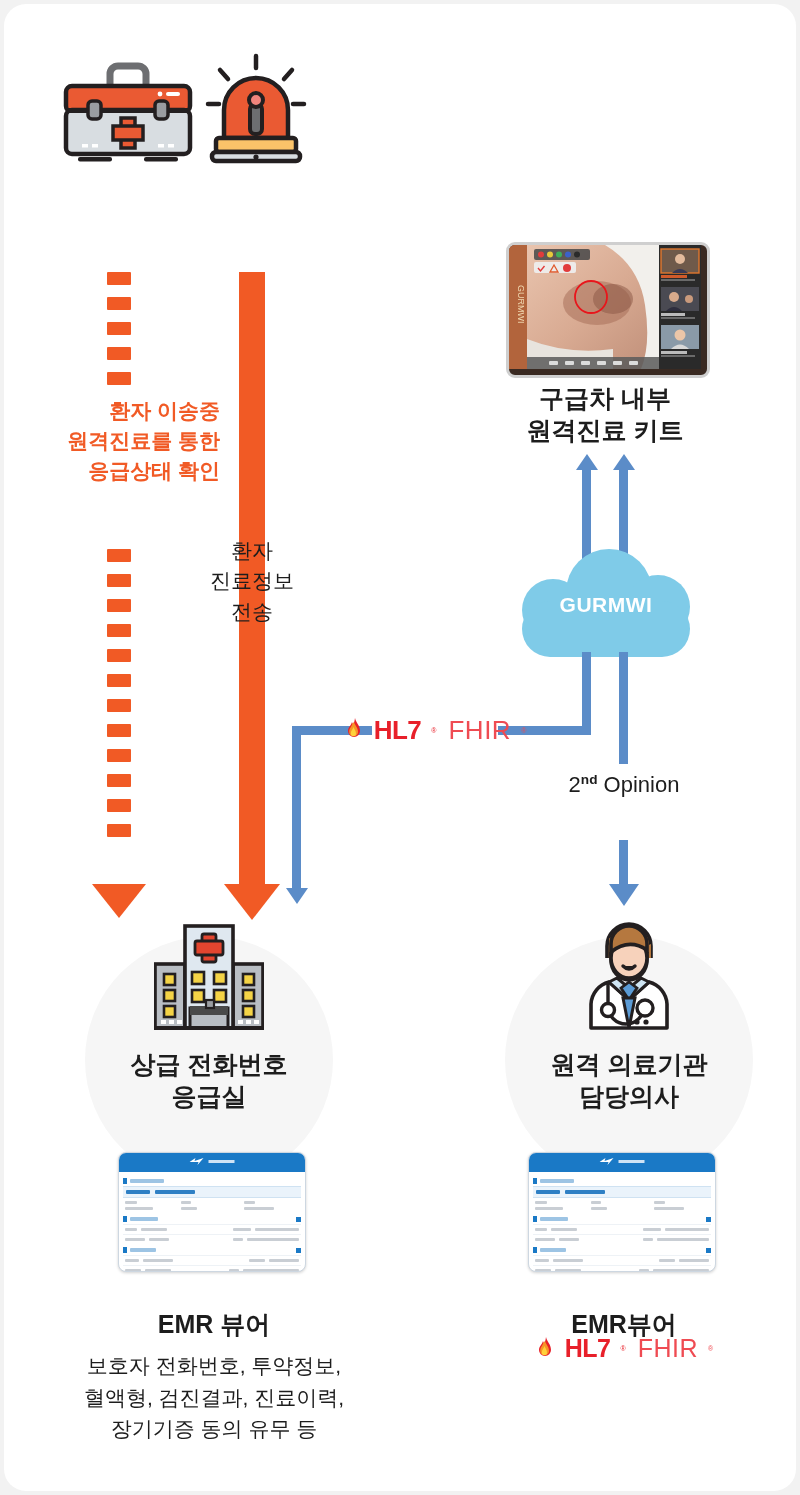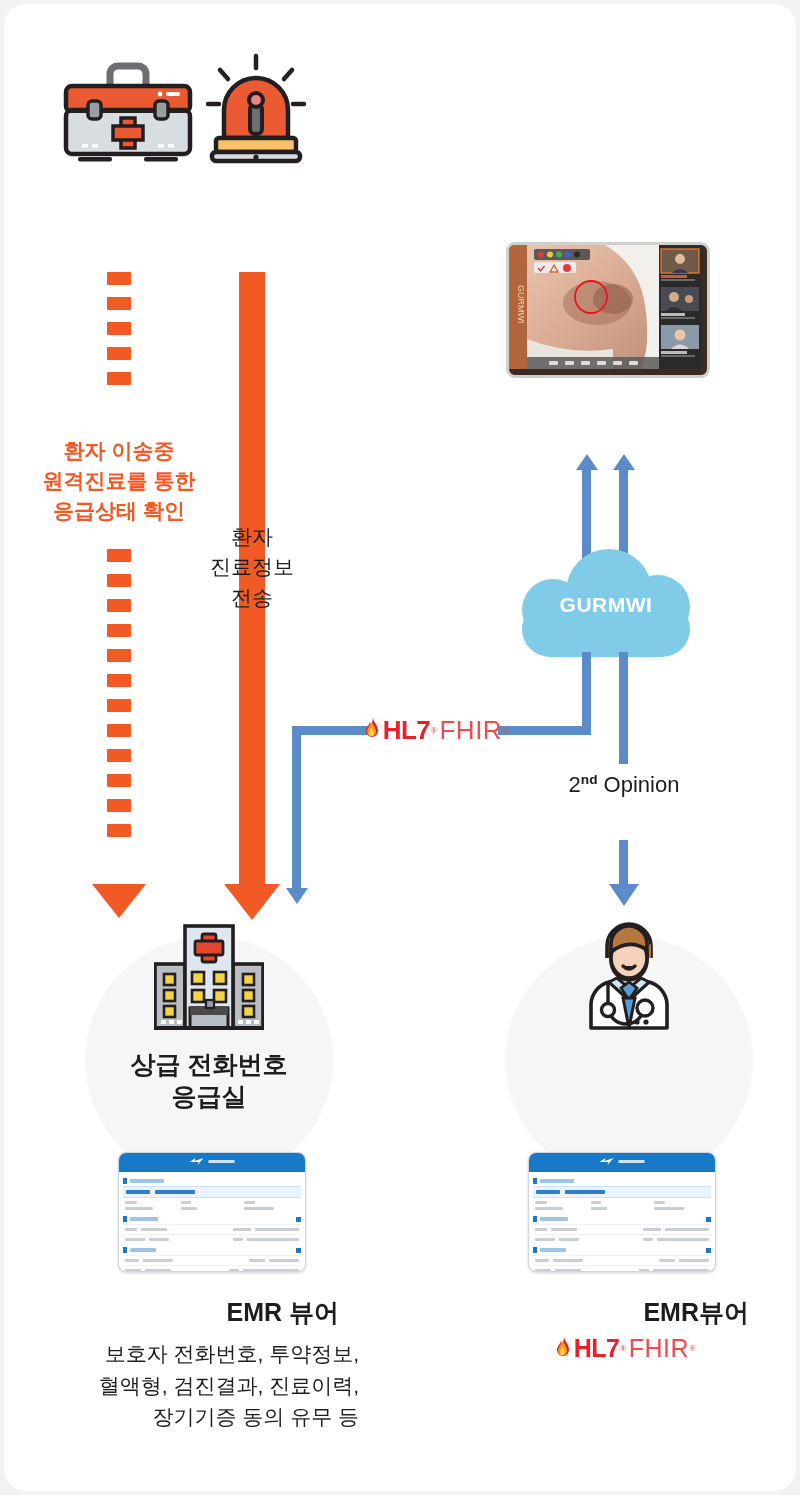--- a/index.html
+++ b/index.html
@@ -62,21 +62,21 @@
   
   #cloud{position:absolute;left:518px;top:545px;width:168px;height:108px;}
   #cloud .cl{position:absolute;background:#7fcbe8;border-radius:50%;}
   #cloud .base{position:absolute;left:0;top:52px;width:168px;height:56px;background:#7fcbe8;border-radius:30px;}
   #cloud span{
     position:absolute;left:0;top:44px;width:168px;text-align:center;
     color:#fff;font-weight:bold;font-size:21px;letter-spacing:.5px;z-index:5;
   }
 
   
-  .fhir{display:inline-flex;align-items:center;gap:1px;}
+  .fhir{display:inline-flex;align-items:center;gap:10px;}
   .flame{position:relative;display:inline-block;width:20px;height:26px;}
   .hl7{font-weight:bold;color:#e8202a;letter-spacing:-.5px;}
   .fhirtxt{color:#ef4b52;letter-spacing:.5px;}
   .tm{font-size:7px;vertical-align:super;}
 
   
   #kitshot{position:absolute;left:502px;top:238px;width:198px;height:130px;
     border:3px solid #cfcfcf;border-radius:9px;background:#3a2a22;overflow:hidden;}
 
   
@@ -92,21 +92,21 @@
   .emr .body{padding:3px 4px;}
   .emr .sect{display:flex;align-items:center;gap:3px;margin:3px 0 2px;}
   .emr .sq{width:4px;height:6px;background:#1a79c6;}
   .emr .sline{height:4px;background:#9dc4e4;border-radius:1px;}
   .emr .row{display:flex;gap:4px;align-items:center;border-top:1px solid #eef2f6;
     padding:3px 2px;}
   .emr .c{height:3px;background:#c9ced4;border-radius:1px;}
   .emr .band{background:#eaf3fb;border-top:1px solid #cfe2f2;border-bottom:1px solid #cfe2f2;
     padding:3px 3px;display:flex;gap:5px;align-items:center;}
 
-  .bottomtxt{position:absolute;text-align:right;color:#1d1d1d;white-space:pre-line;}
+  .bottomtxt{position:absolute;text-align:center;color:#1d1d1d;white-space:pre-line;margin-top:12px;}
 </style>
 </head>
 <body>
 
 <div id="card">
 
   <div class="kit">
     <svg viewBox="0 0 140 112" width="140" height="112">
       <path d="M52 30 v-12 a8 8 0 0 1 8-8 h20 a8 8 0 0 1 8 8 v12" fill="none" stroke="#6d6e71" stroke-width="7" stroke-linecap="round"></path>
       <rect x="8" y="30" width="124" height="26" rx="6" fill="#ea5a33" stroke="#231f20" stroke-width="4.5"></rect>
@@ -161,28 +161,28 @@
       <div class="dash"></div>
     <div class="dash"></div>
       <div class="dash"></div>
       <div class="dash"></div>
     <div class="dash"></div>
       <div class="dash"></div>
       <div class="dash"></div>
   </div>
   <div class="dashhead"></div>
 
-  <div style="position:absolute;left:14px;top:392px;width:202px;text-align:center;
-              color:#f15a25;font-weight:bold;font-size:21px;line-height:1.42;white-space:pre-line;margin-top:40px;">환자 이송중
+  <div style="position:absolute;left:14px;top:392px;width:202px;text-align:right;
+              color:#f15a25;font-weight:bold;font-size:21px;line-height:1.42;white-space:pre-line;">환자 이송중
 원격진료를 통한
 응급상태 확인</div>
 
   <div class="orangebar"></div>
   <div class="orangehead"></div>
-  <div style="position:absolute;left:184px;top:518px;width:128px;text-align:center;
+  <div style="position:absolute;left:184px;top:532px;width:128px;text-align:center;
               color:#1d1d1d;font-size:21px;line-height:1.45;white-space:pre-line;">환자
 진료정보
 전송</div>
 
   <div id="kitshot">
     <svg viewBox="0 0 192 124" width="192" height="124" preserveAspectRatio="none">
       <defs>
         <linearGradient id="skin" x1="0" y1="0" x2="1" y2="1">
           <stop offset="0" stop-color="#e9c4ae"></stop>
             <stop offset=".5" stop-color="#d9ab93"></stop>
@@ -242,20 +242,22 @@
       <g fill="#dcdcdc">
         <rect x="40" y="116" width="9" height="4" rx="1"></rect>
           <rect x="56" y="116" width="9" height="4" rx="1"></rect>
         <rect x="72" y="116" width="9" height="4" rx="1"></rect>
           <rect x="88" y="116" width="9" height="4" rx="1"></rect>
         <rect x="104" y="116" width="9" height="4" rx="1"></rect>
           <rect x="120" y="116" width="9" height="4" rx="1"></rect>
       </g>
     </svg>
   </div>
+  <div class="lbl" style="left:471px;top:378px;width:260px;font-size:25px;">구급차 내부
+원격진료 키트</div>
 
   <div class="bl" style="left:578px;top:466px;width:9px;height:96px;"></div>
   <div class="blhead-up" style="left:571.5px;top:450px;"></div>
   <div class="bl" style="left:615px;top:466px;width:9px;height:96px;"></div>
   <div class="blhead-up" style="left:608.5px;top:450px;"></div>
 
   <div id="cloud">
     <div class="cl" style="left:44px;top:0;width:86px;height:86px;"></div>
     <div class="cl" style="left:0;top:30px;width:62px;height:62px;"></div>
     <div class="cl" style="left:104px;top:26px;width:64px;height:64px;"></div>
@@ -349,20 +351,22 @@
       <path d="M42 60 l20 18 l20 -18 l-8 -4 l-12 10 l-12 -10 z" fill="#cfe5f3" stroke="#231f20" stroke-width="3"></path>
       <path d="M54 66 l8 12 l8 -12 l-8 -6 z" fill="#5b9bd5" stroke="#231f20" stroke-width="2.8"></path>
       <path d="M56 76 l6 30 l6 -30 z" fill="#5b9bd5" stroke="#231f20" stroke-width="3"></path>
       <path d="M41 62 v22 a18 18 0 0 0 36 0 v-6" fill="none" stroke="#231f20" stroke-width="3.4"></path>
       <circle cx="41" cy="88" r="6.5" fill="#fff" stroke="#231f20" stroke-width="3.4"></circle>
       <circle cx="78" cy="86" r="8" fill="#fff" stroke="#231f20" stroke-width="3.4"></circle>
       <circle cx="70" cy="100" r="2.6" fill="#231f20"></circle>
       <circle cx="79" cy="100" r="2.6" fill="#231f20"></circle>
     </svg>
   </div>
+  <div class="lbl" style="left:495px;top:1044px;width:260px;font-size:25px;">원격 의료기관
+담당의사</div>
 
   <div class="emr" style="left:114px;top:1148px;">
     <div class="hdr">
       <div class="logo">
         <svg width="16" height="9" viewBox="0 0 16 9">
             <path d="M0 5 l6 -4 l-1 3 l9 -3 l-6 7 l1 -3 z" fill="#fff"></path>
           </svg>
         <span style="display:inline-block;width:26px;height:3px;background:#cfe3f5;"></span>
       </div>
     </div>

